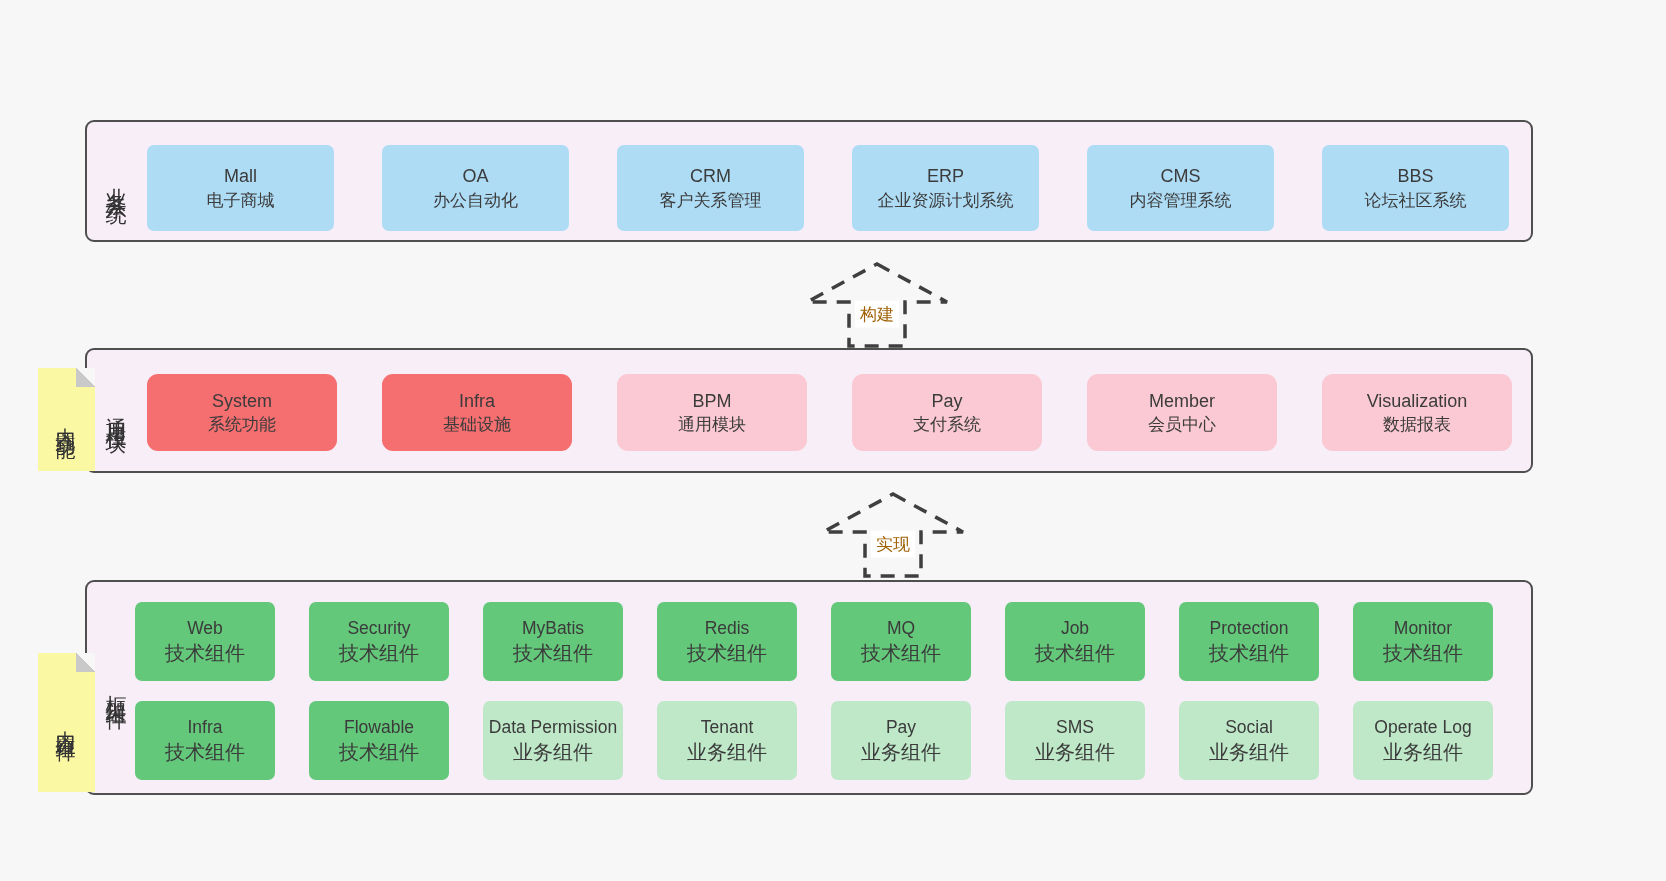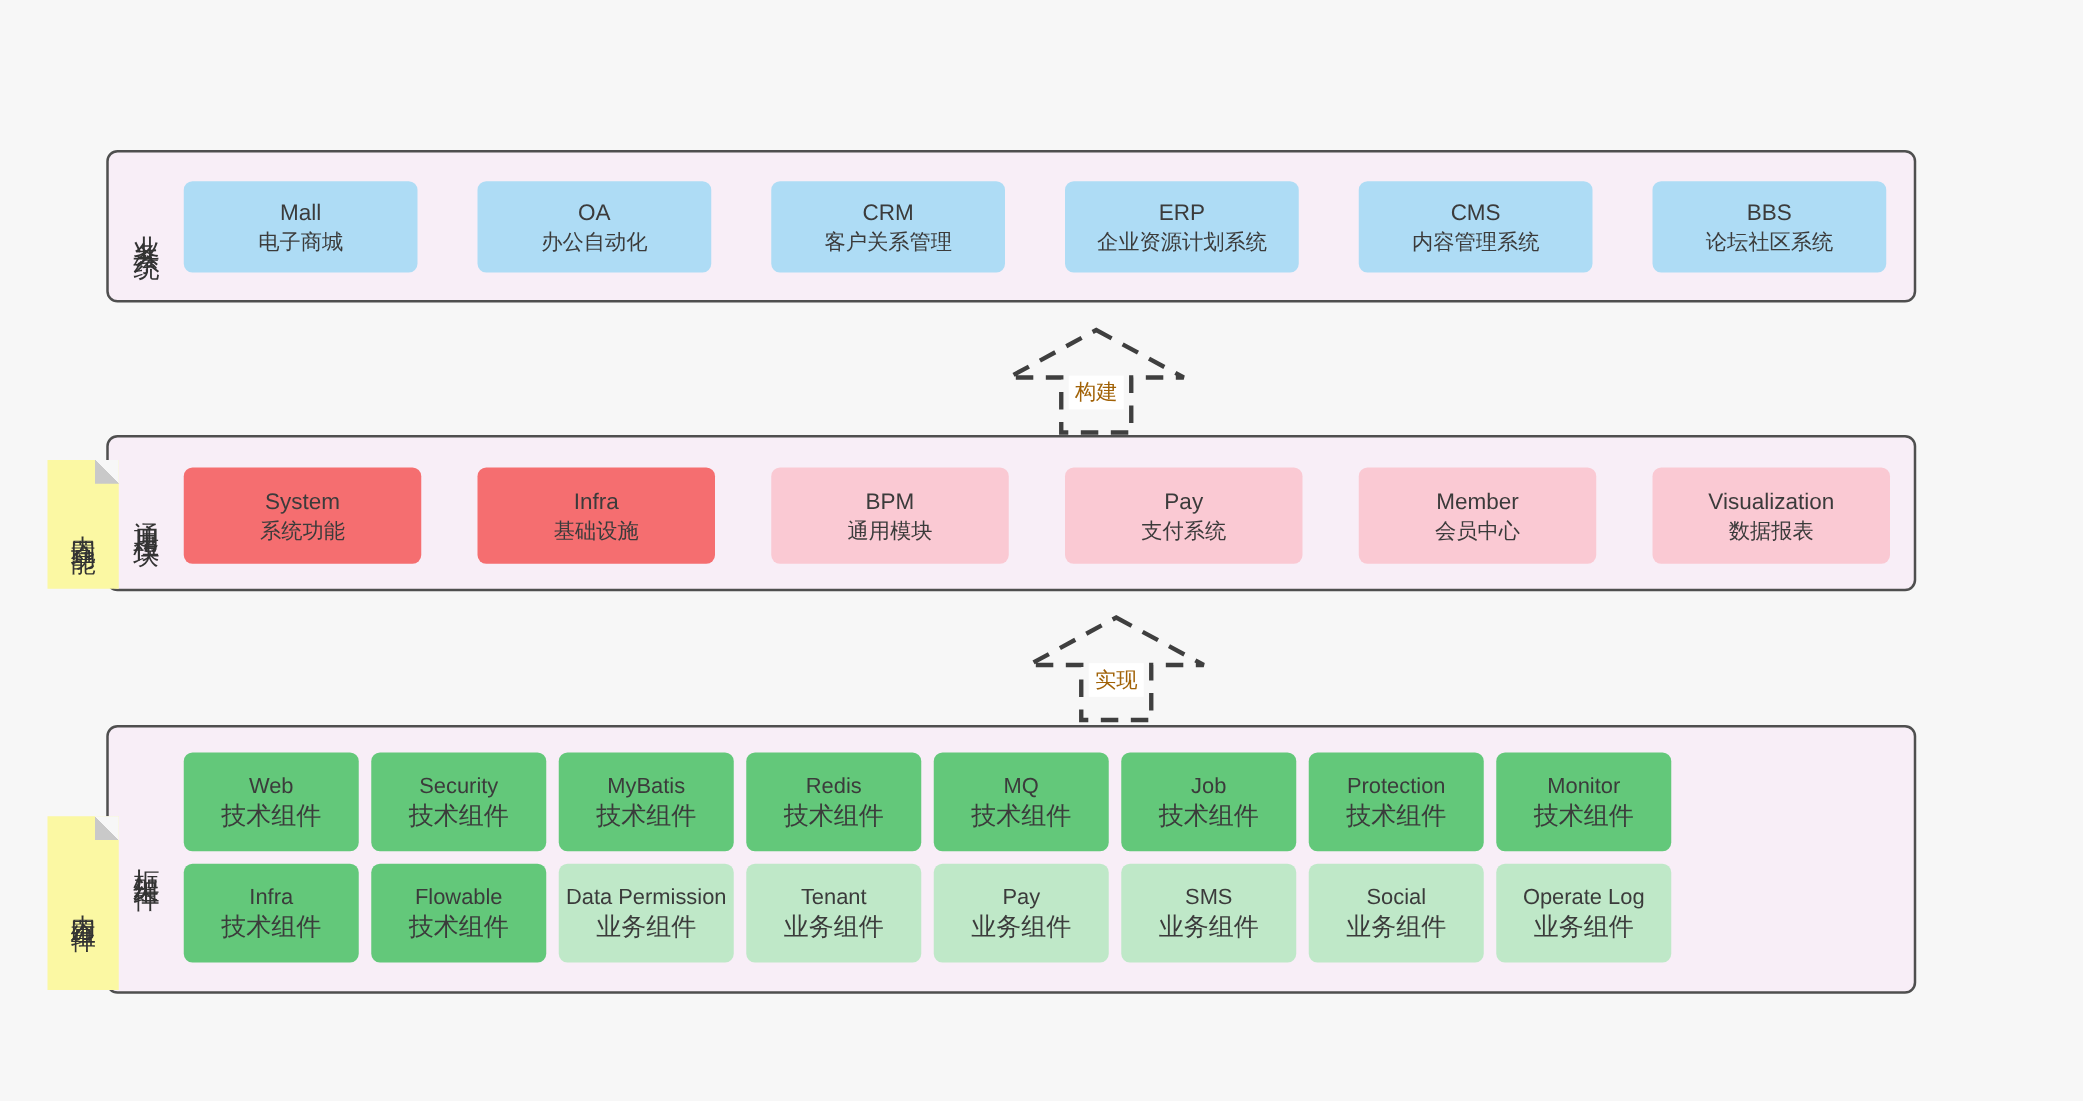--- a/index.html
+++ b/index.html
@@ -28,26 +28,26 @@
     position:absolute;left:15px;top:50%;transform:translateY(-50%);
     writing-mode:vertical-rl;text-orientation:upright;
     font-size:21px;letter-spacing:5px;color:#333;
     white-space:nowrap;
   }
 
   
   .row{position:absolute;left:60px;display:flex;}
   #layer-business .row{top:23px;gap:48px;}
   #layer-modules .row{top:24px;gap:45px;}
-  #layer-business .box{width:187px;height:73px;text-align:center;}
-  #layer-modules .box{width:190px;height:77px;}
+  #layer-business .box{width:187px;height:86px;text-align:center;}
+  #layer-modules .box{width:190px;height:77px;border-radius:11px;}
   .grid{
-    position:absolute;left:60px;top:20px;
+    position:absolute;left:48px;top:20px;
     display:grid;grid-template-columns:repeat(8,140px);
-    grid-auto-rows:79px;column-gap:34px;row-gap:20px;gap:10px;
+    grid-auto-rows:79px;column-gap:34px;row-gap:20px;
   }
 
   .box{
     border-radius:7px;
     display:flex;flex-direction:column;align-items:center;justify-content:center;
     text-align:center;box-sizing:border-box;padding:2px 4px;
   }
   .box .t{font-size:18px;line-height:1.45;}
   .box .s{font-size:17px;line-height:1.35;}
   .grid .box .t{font-size:17.5px;line-height:1.3;}

